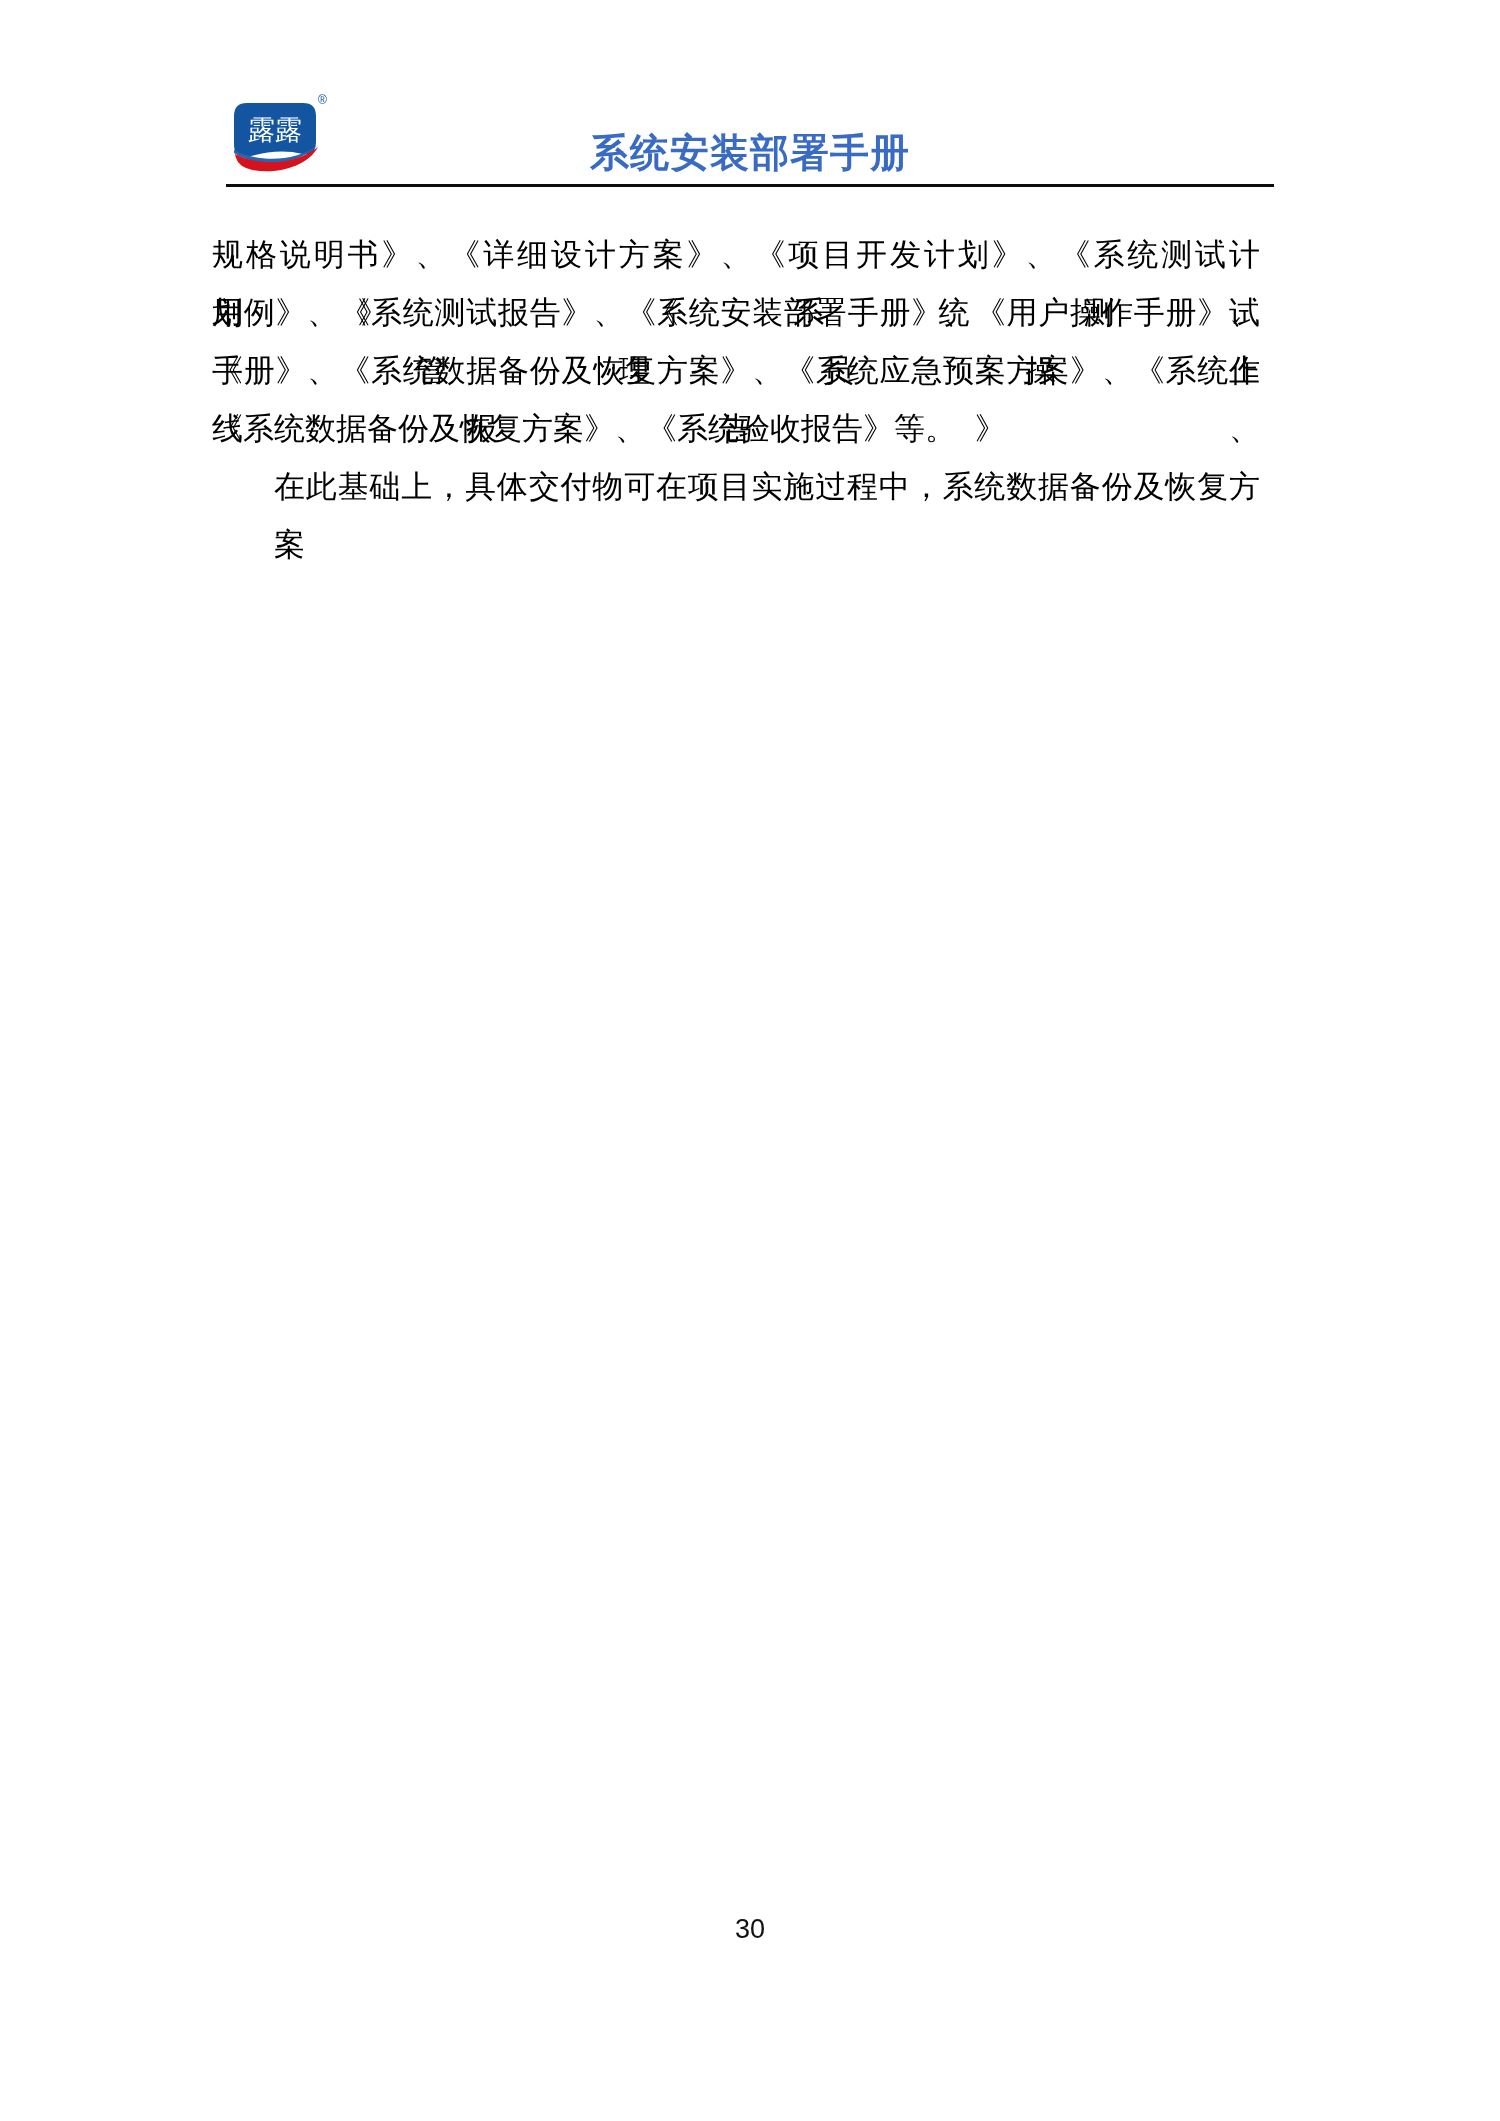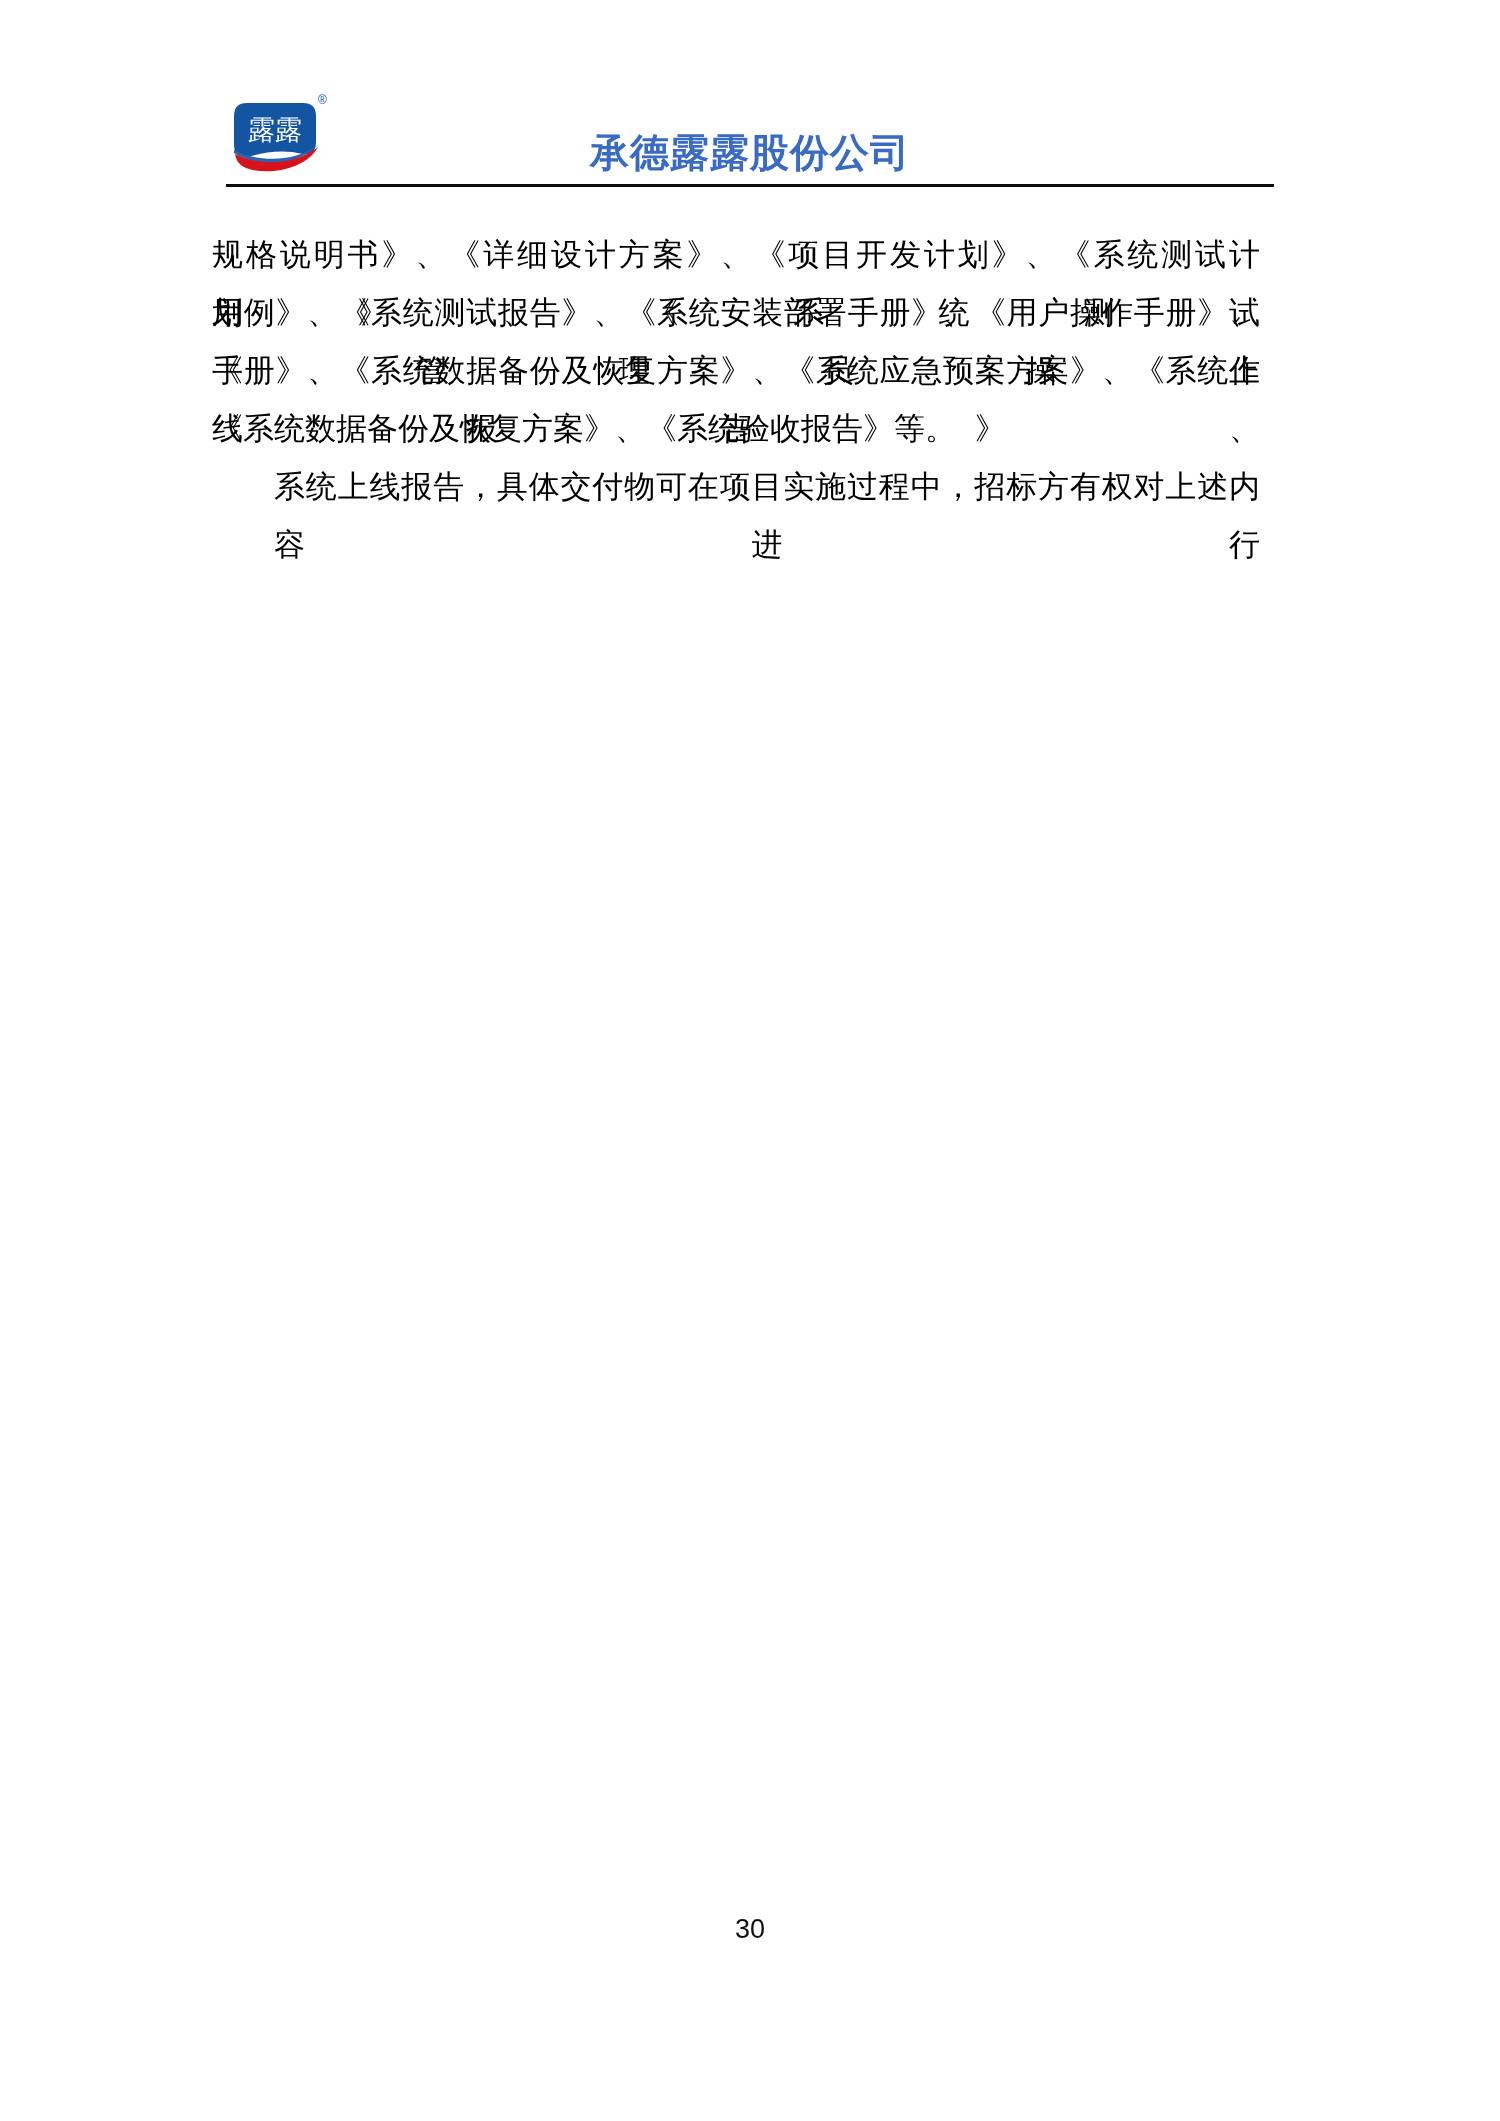--- a/index.html
+++ b/index.html
@@ -94,25 +94,25 @@
 
     <text x="96" y="18" font-size="12" fill="#1355A0" font-family="'Liberation Sans','DejaVu Sans',sans-serif">®</text>
 
     <path d="M12,64 C34,76 72,77 96,59 C72,82 36,82 12,67 Z" fill="#2A63B0"></path>
     <path d="M13,68 C36,80 72,80 96,61
              C84,84 44,90 24,82
              C17,79 14,74 13,68 Z" fill="#D6131C"></path>
   </svg>
 </div>
 
-<div class="page-title">承德露露股份公司</div>
+<div class="page-title">系统安装部署手册</div>
 
 <div class="header-rule"></div>
 
 <div class="doc-body">
   <div class="line fill">规格说明书》、《详细设计方案》、《项目开发计划》、《系统测试计划》、《系统测试</div>
   <div class="line fill">用例》、《系统测试报告》、《系统安装部署手册》、《用户操作手册》、《管理员操作</div>
   <div class="line fill">手册》、《系统数据备份及恢复方案》、《系统应急预案方案》、《系统上线报告》、</div>
   <div class="line">《系统数据备份及恢复方案》、《系统验收报告》等。</div>
-  <div class="line fill indent">系统上线报告，具体交付物可在项目实施过程中，招标方有权对上述内容进行</div>
+  <div class="line fill indent">在此基础上，具体交付物可在项目实施过程中，系统数据备份及恢复方案</div>
 </div>
 
 <div class="page-number">30</div>
 
 </body></html>

